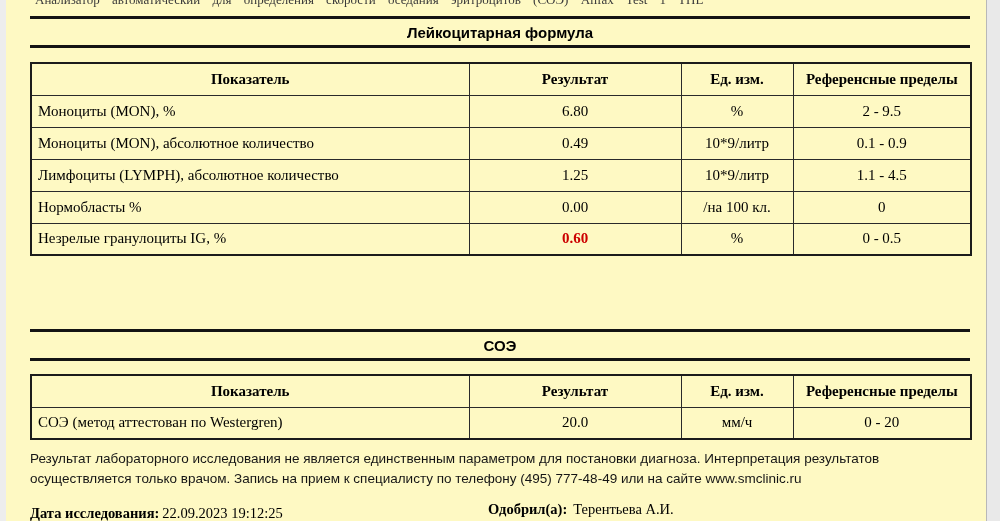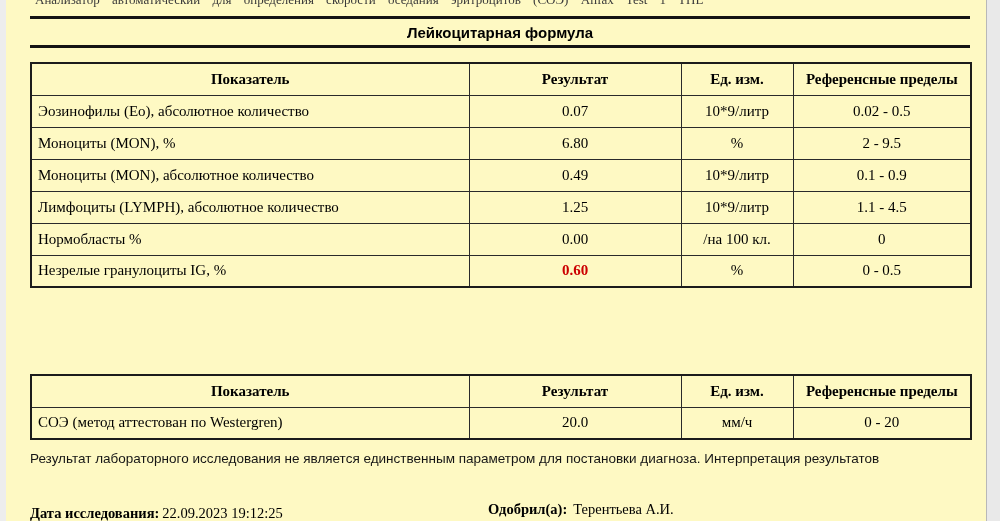--- a/index.html
+++ b/index.html
@@ -64,26 +64,20 @@
     <thead>
       <tr>
         <th>Показатель</th>
         <th>Результат</th>
         <th>Ед. изм.</th>
         <th>Референсные пределы</th>
       </tr>
     </thead>
     <tbody>
       <tr>
-        <td class="c-name">Эозинофилы (Eo), абсолютное количество</td>
-        <td class="c-res">0.07</td>
-        <td class="c-unit">10*9/литр</td>
-        <td class="c-range">0.02 - 0.5</td>
-      </tr>
-      <tr>
         <td class="c-name">Моноциты (MON), %</td>
         <td class="c-res">6.80</td>
         <td class="c-unit">%</td>
         <td class="c-range">2 - 9.5</td>
       </tr>
       <tr>
         <td class="c-name">Моноциты (MON), абсолютное количество</td>
         <td class="c-res">0.49</td>
         <td class="c-unit">10*9/литр</td>
         <td class="c-range">0.1 - 0.9</td>
@@ -102,20 +96,23 @@
       </tr>
       <tr>
         <td class="c-name">Незрелые гранулоциты IG, %</td>
         <td class="c-res flag">0.60</td>
         <td class="c-unit">%</td>
         <td class="c-range">0 - 0.5</td>
       </tr>
     </tbody>
   </table>
 
+  <div class="section-band band2">
+    <span>СОЭ</span>
+  </div>
 
   <table class="tbl tbl2">
     <colgroup>
         <col style="width:438px">
         <col style="width:212px">
         <col style="width:112px">
         <col style="width:178px">
       </colgroup>
     <thead>
       <tr>
@@ -130,20 +127,21 @@
         <td class="c-name">СОЭ (метод аттестован по Westergren)</td>
         <td class="c-res">20.0</td>
         <td class="c-unit">мм/ч</td>
         <td class="c-range">0 - 20</td>
       </tr>
     </tbody>
   </table>
 
   <div class="disclaimer">
     <div>Результат лабораторного исследования не является единственным параметром для постановки диагноза. Интерпретация результатов</div>
+    <div>осуществляется только врачом. Запись на прием к специалисту по телефону (495) 777-48-49 или на сайте www.smclinic.ru</div>
   </div>
 
   <div class="meta-row">
     <div class="meta-left">
       <span class="b">Дата исследования:</span><span class="val">22.09.2023 19:12:25</span>
     </div>
     <div class="meta-right">
       <span class="b">Одобрил(а):</span><span class="val">Терентьева А.И.</span>
     </div>
   </div>

